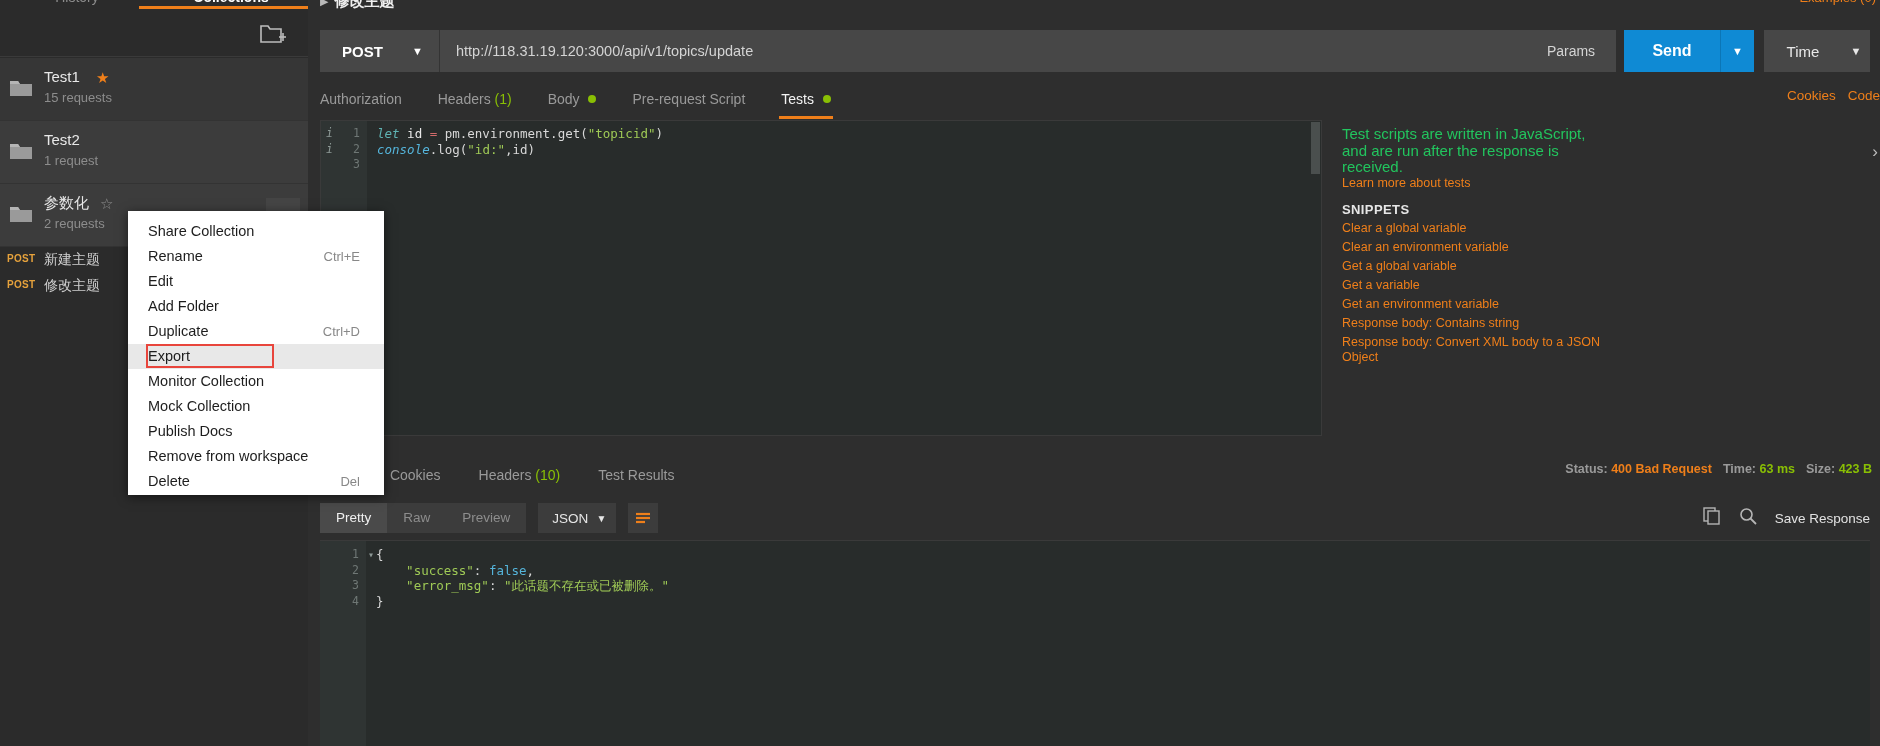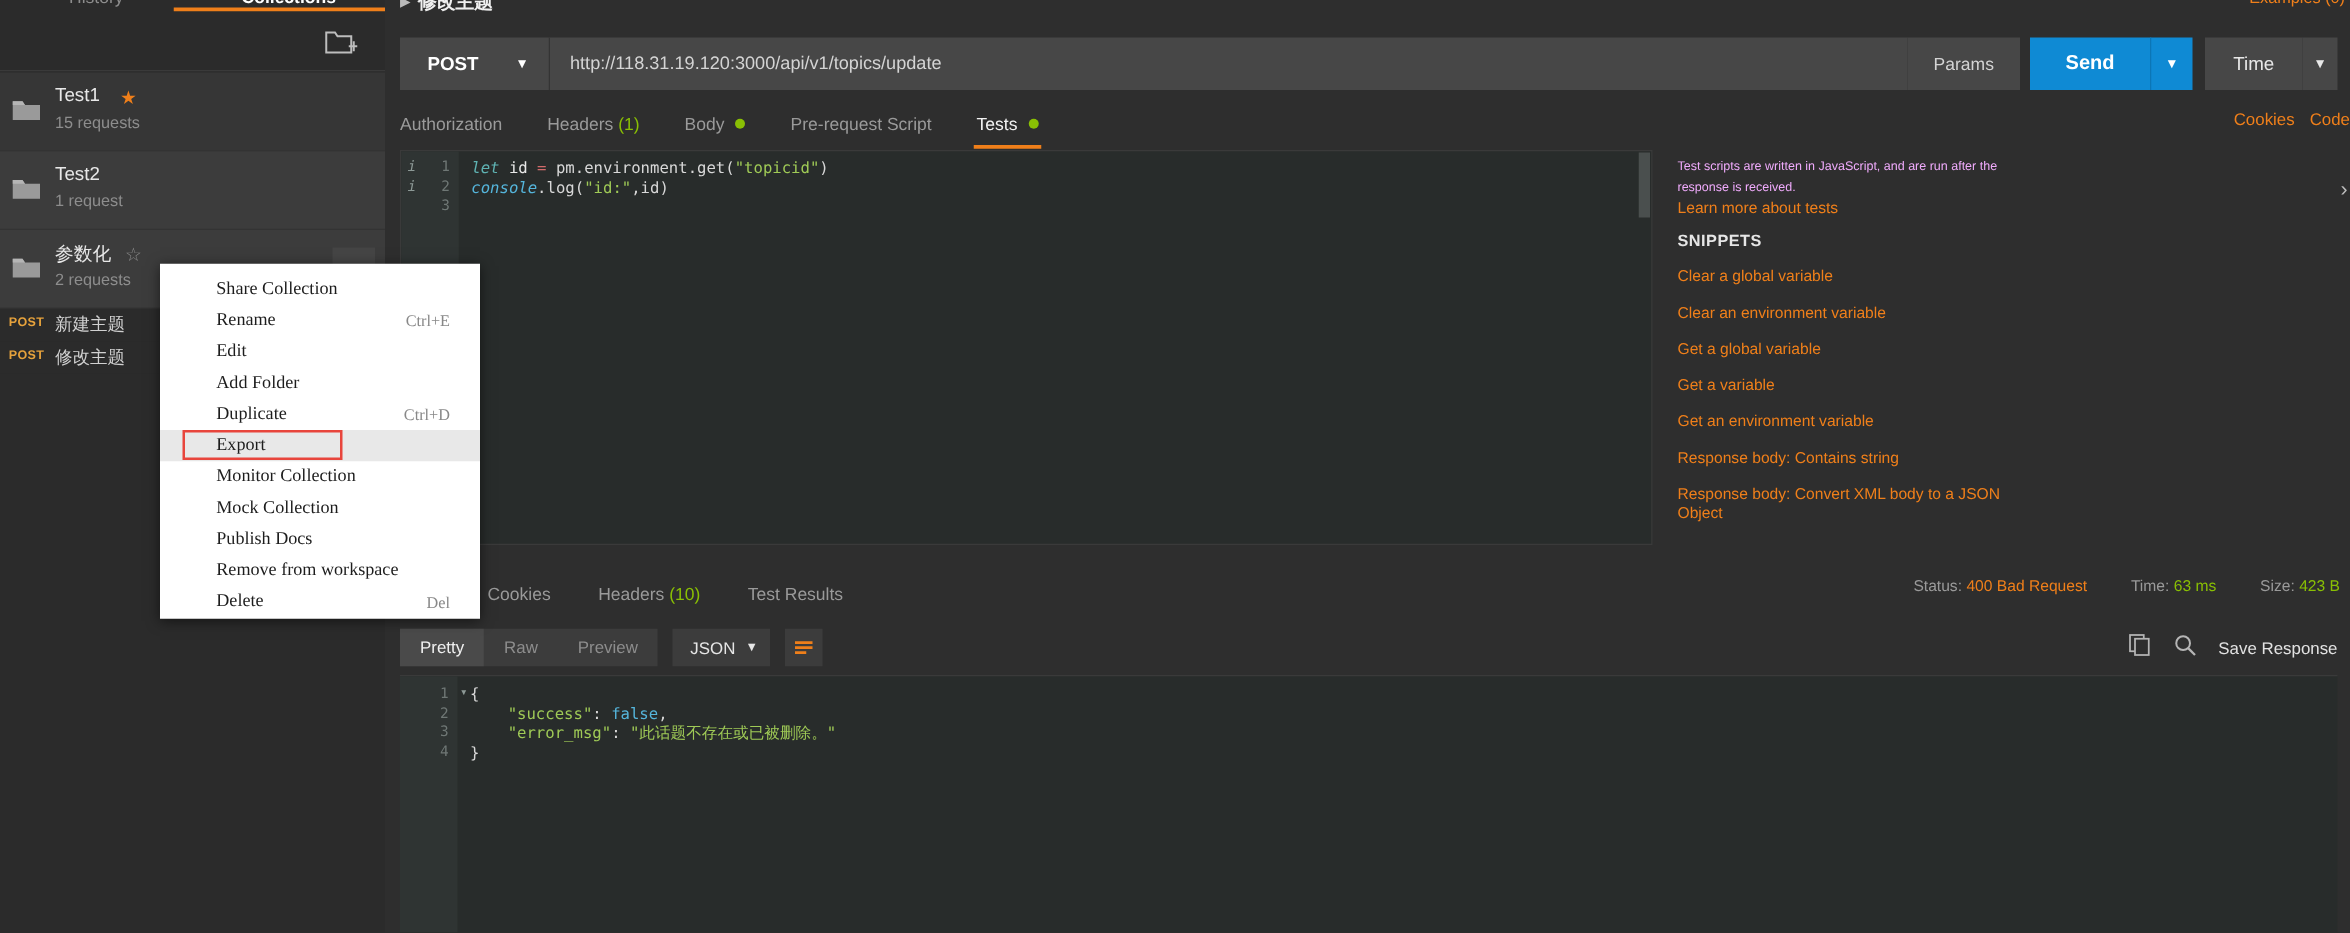--- a/index.html
+++ b/index.html
@@ -95,24 +95,23 @@
     position: absolute; left: 128px; top: 211px;
     width: 256px; height: 284px;
     background: #fff;
     box-shadow: 0 2px 10px rgba(0,0,0,.55);
     z-index: 60;
     padding: 8px 0;
   }
   .ctx-item {
     position: relative;
     height: 25px; line-height: 25px;
-    padding-left: 45px;
+    padding-left: 20px;
     font-size: 14.5px; color: #1d1d1d;
     cursor: pointer;
-    font-family: Liberation Serif, serif;
   }
   .ctx-item .sc {
     position: absolute; right: 24px; top: 0;
     font-size: 13px; color: #888;
   }
   .ctx-item.hl { background: #e8e8e8; }
   .ctx-hl-box {
     position: absolute; left: 18px; top: 0px;
     width: 128px; height: 24px;
     border: 2px solid #e8453c;
@@ -248,51 +247,51 @@
     width: 9px; height: 52px; background: #4a4f4e;
   }
 
   
   .help-panel {
     position: absolute; left: 1018px; top: 120px;
     width: 554px; height: 316px;
     padding: 6px 18px 0 16px;
   }
   .help-text {
-    font-size: 10px; color: #f0abfc; line-height: 16.5px;
+    font-size: 15px; color: #22c55e; line-height: 16.5px;
     width: 270px;
   }
   .help-link {
     font-size: 12.5px; color: #ef7f1a; margin-top: 0; display: block;
   }
   .snip-title {
     margin-top: 12px; font-size: 13px; color: #e6e6e6;
     font-weight: bold; letter-spacing: .4px;
   }
   .snip {
-    display: block; margin-top: 14px;
+    display: block; margin-top: 4px;
     font-size: 12.5px; color: #ef7f1a; line-height: 15px;
     width: 260px;
   }
   .panel-collapse {
     position: absolute; right: 2px; top: 22px;
     color: #bdbdbd; font-size: 17px;
   }
 
   
   .resp-tabs {
     position: absolute; left: 12px; top: 462px;
     height: 26px; display: flex; align-items: center;
     font-size: 14px; color: #9a9a9a;
   }
   .resp-tabs .rt { margin-right: 38px; }
   .resp-meta {
     position: absolute; right: 8px; top: 462px;
-    display: flex; align-items: center; gap: 35px;
-    font-size: 12.5px; color: #9a9a9a;
+    display: flex; align-items: center; gap: 11px;
+    font-size: 12.5px; color: #9a9a9a; font-weight: bold;
   }
   .meta-k { color: #9a9a9a; }
   .meta-v-bad { color: #ef7f1a; }
   .meta-v { color: #89bf04; }
 
   
   .resp-toolbar {
     position: absolute; left: 12px; top: 502px;
     width: 1550px; height: 32px;
     display: flex; align-items: center;

